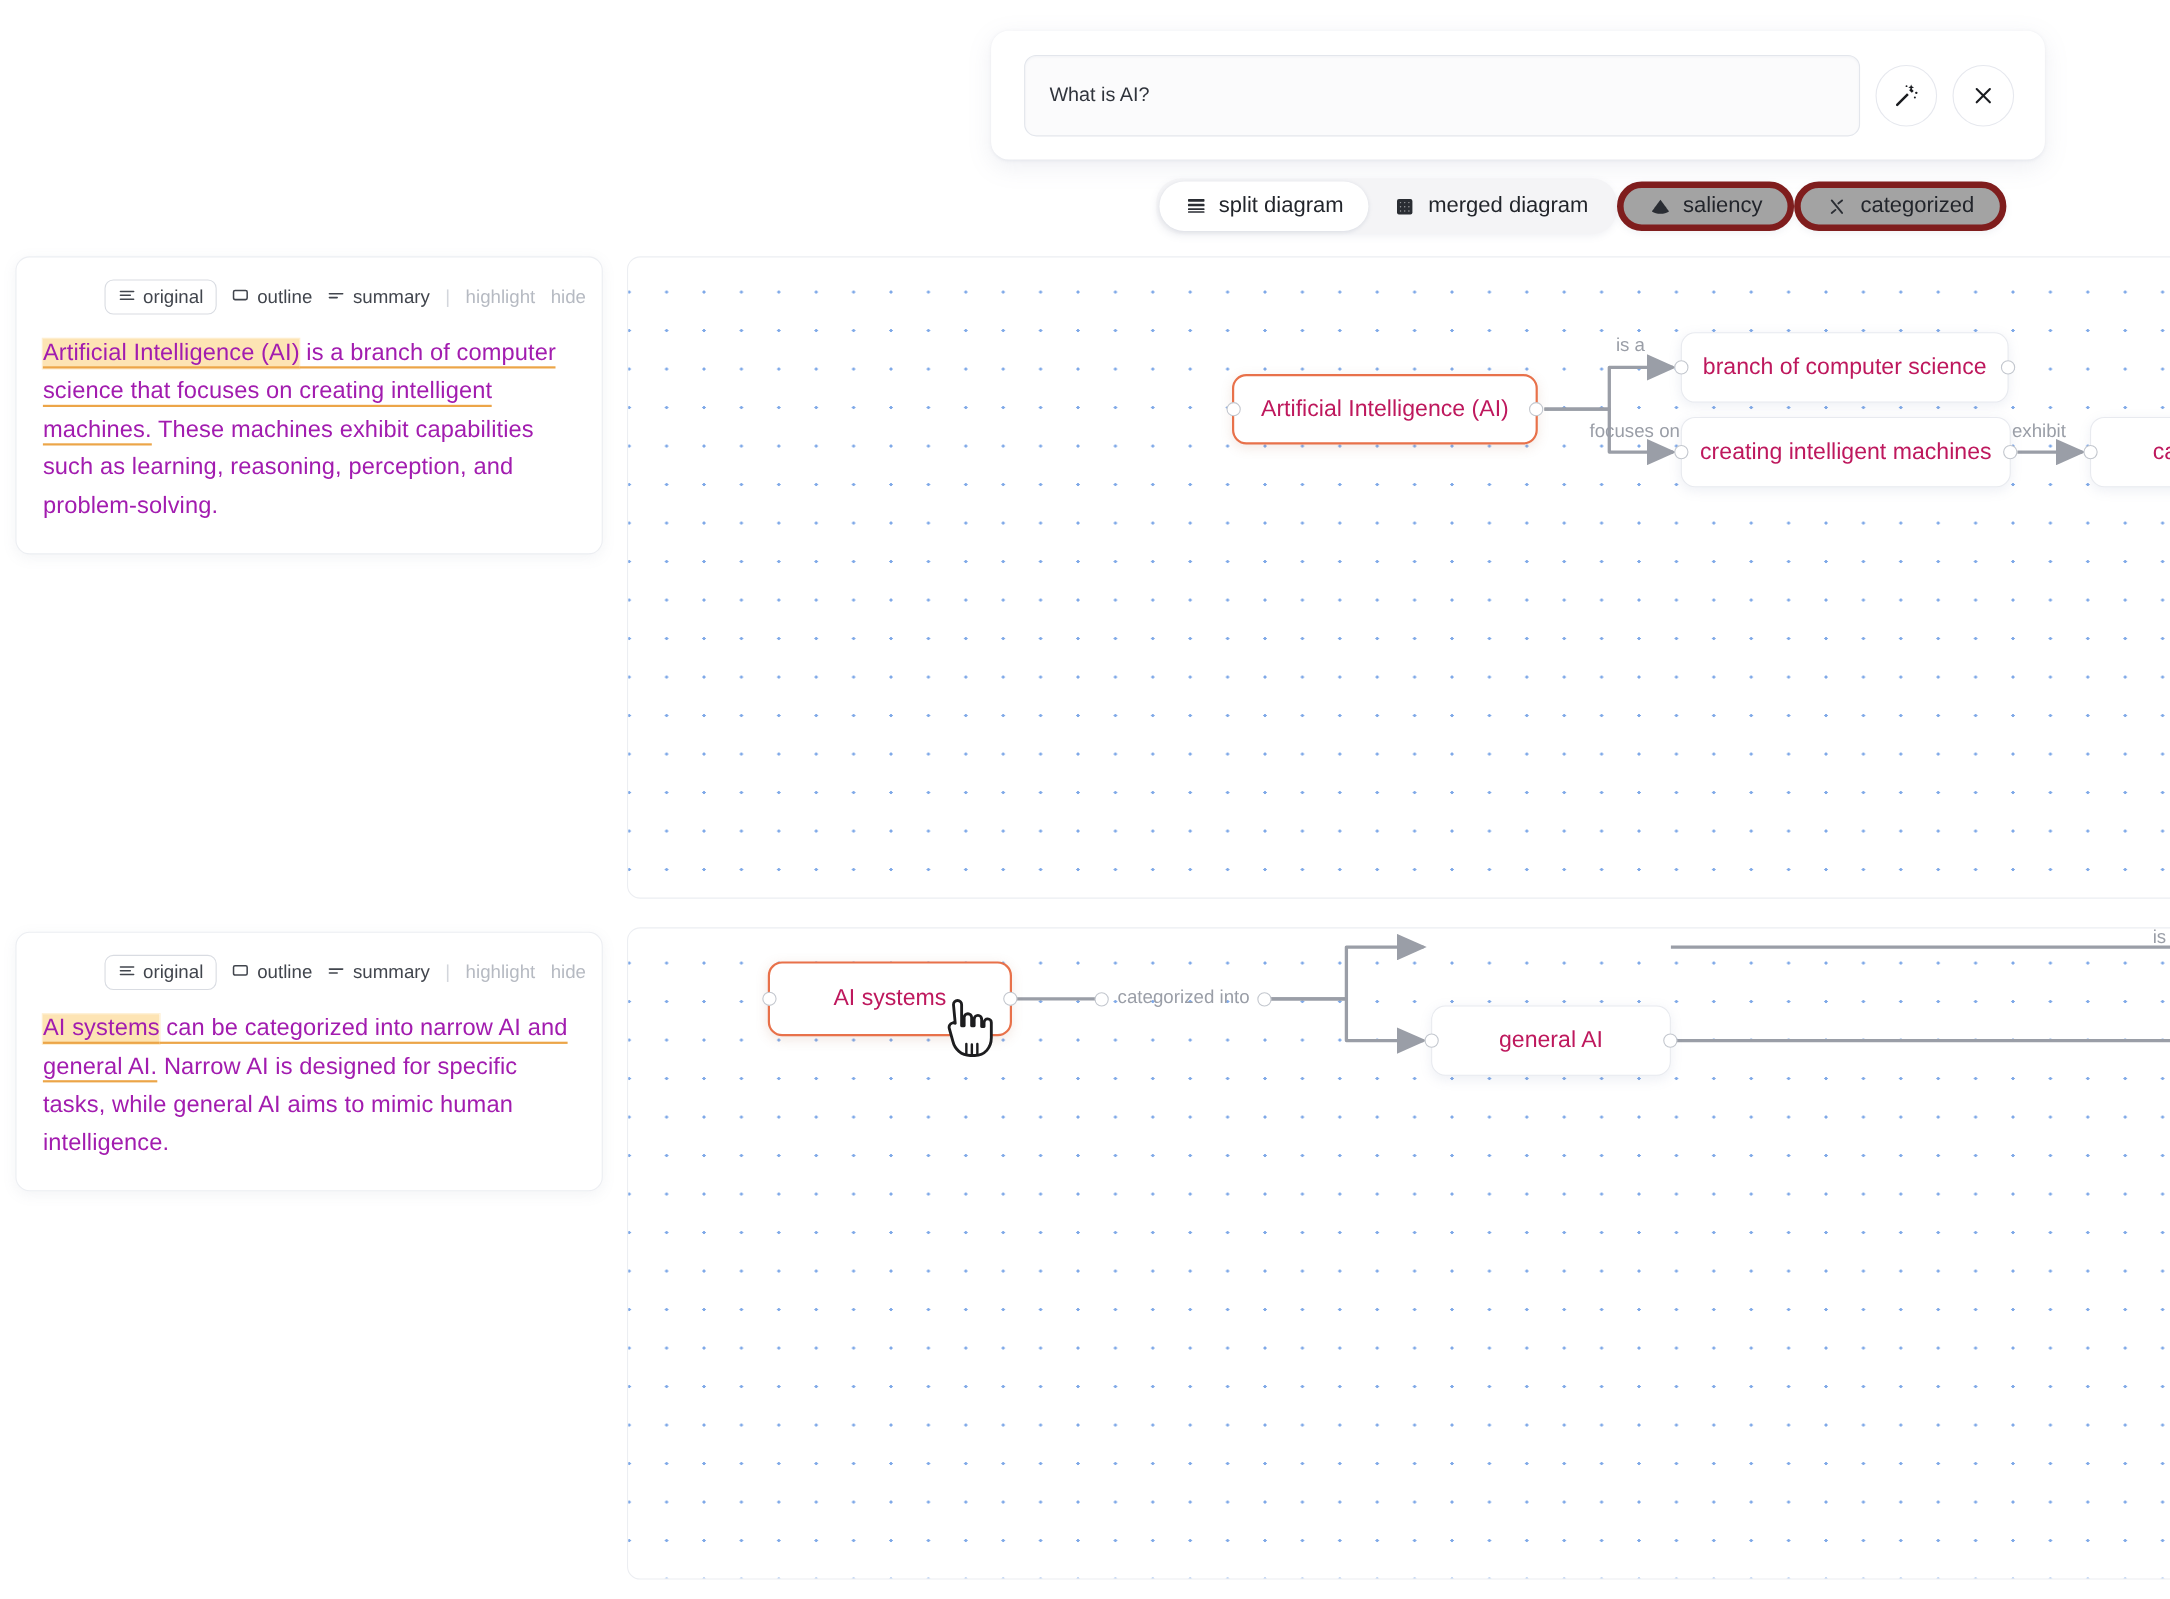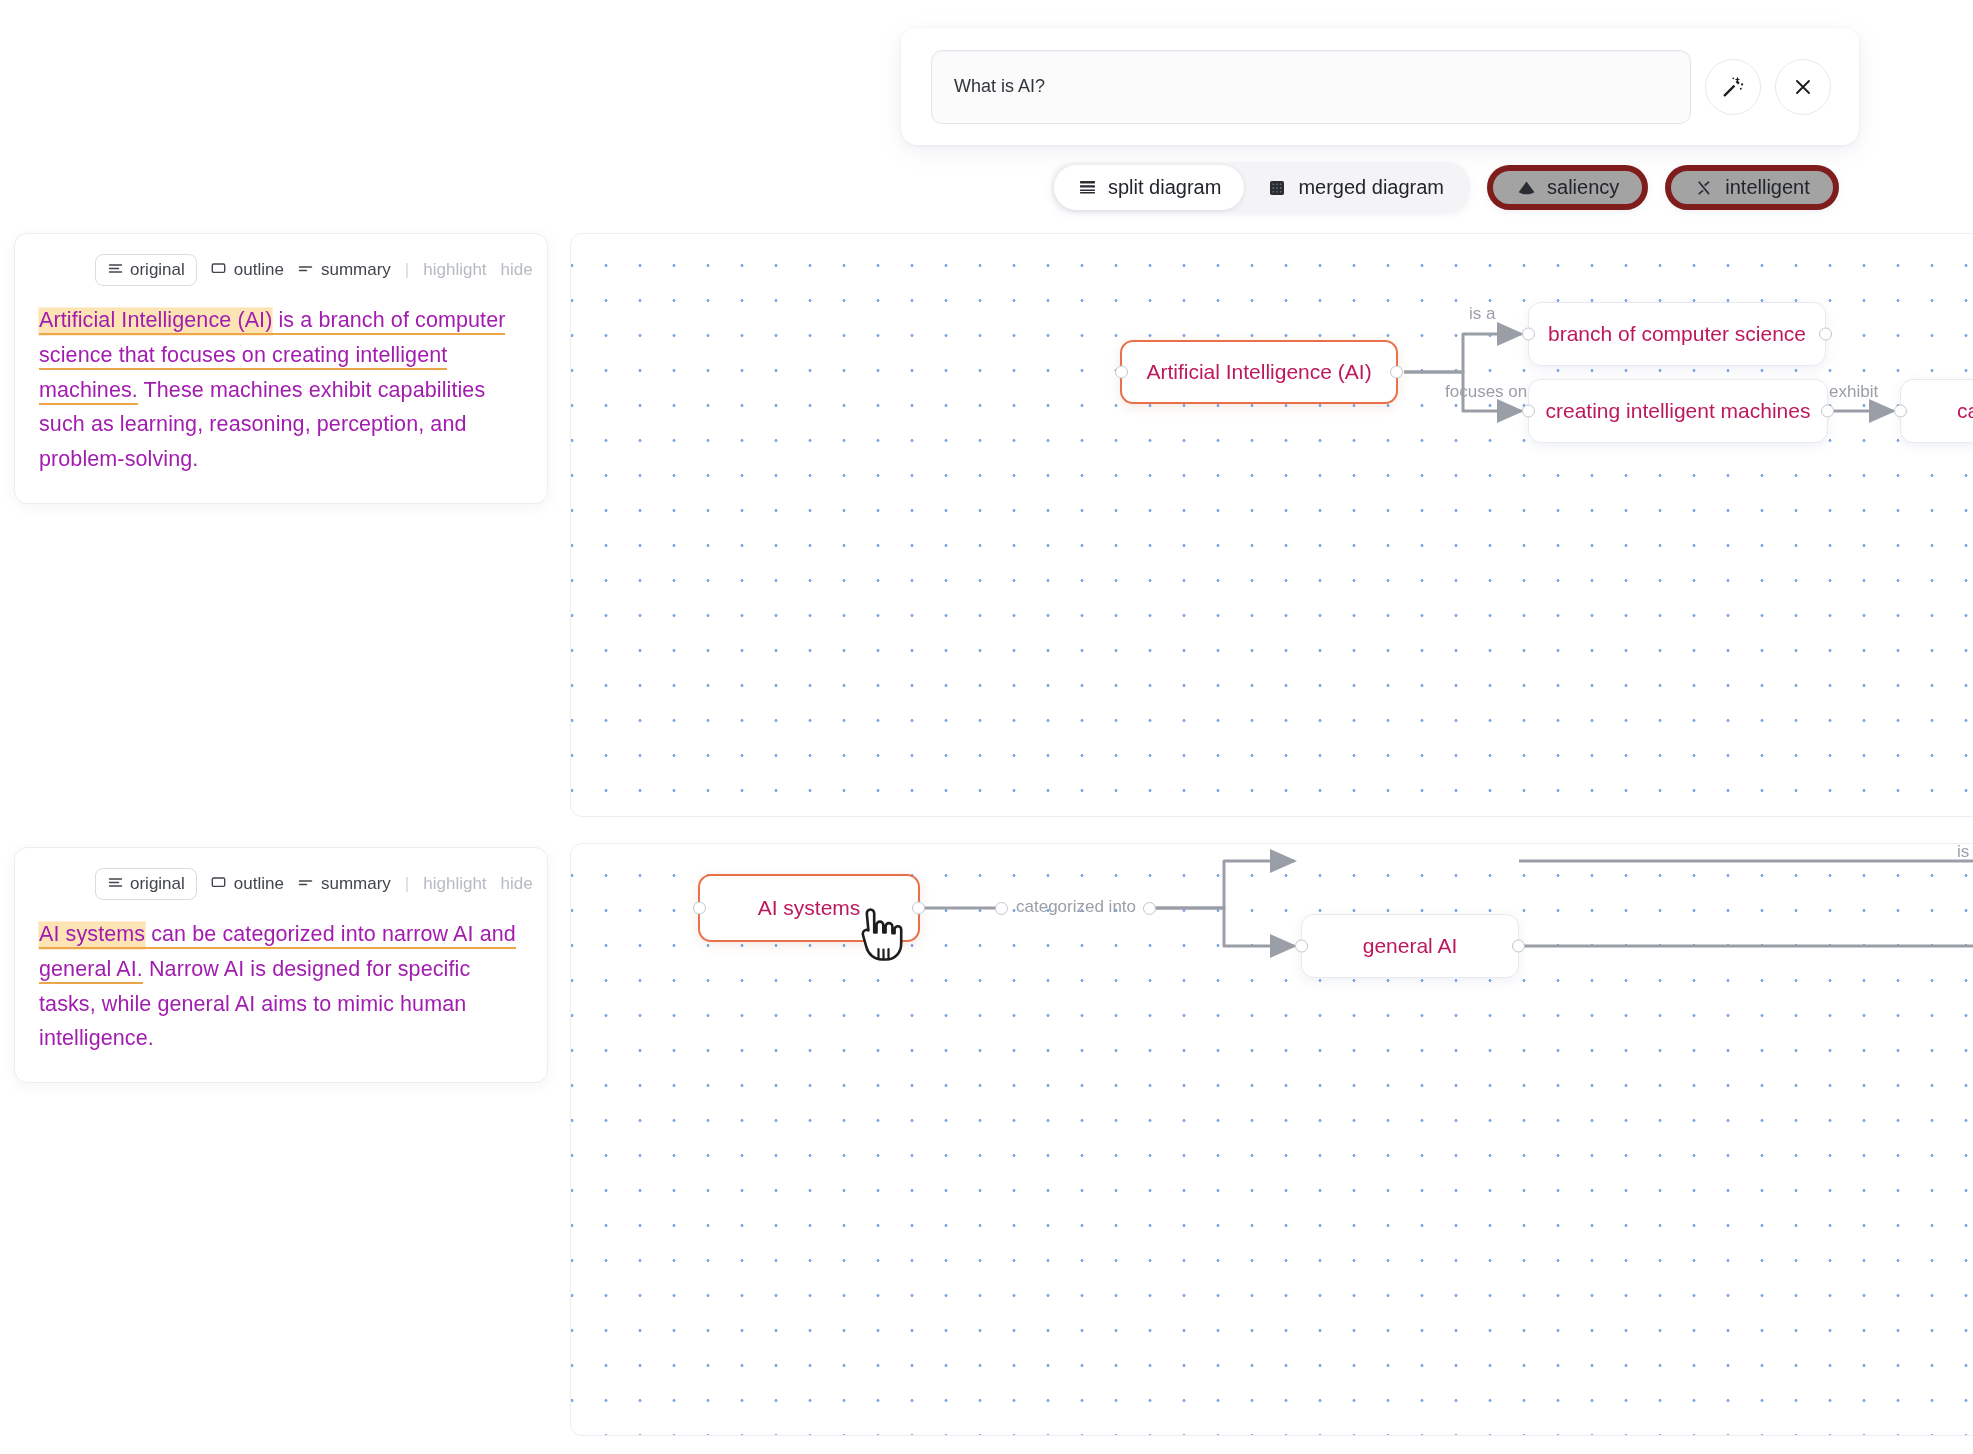--- a/index.html
+++ b/index.html
@@ -63,21 +63,20 @@
   }
   .round-btn svg { display: block; }
 
   
   .mode-toolbar {
     position: absolute;
     left: 1051px;
     top: 162px;
     display: flex;
     align-items: center;
-    gap: 17px;
   }
   .mode-chip {
     display: flex;
     align-items: center;
     gap: 11px;
     height: 45px;
     padding: 0 23px;
     border-radius: 23px;
     background: #a3a3a3;
     border: 6px solid #7f1d1d;
@@ -299,21 +298,21 @@
     </div>
 
     <div class="mode-chip">
       <span class="chip-ico">
         <svg width="18" height="18" viewBox="0 0 18 18" fill="none" stroke="#2a2d33" stroke-width="1.7" stroke-linecap="round">
           <path d="M4.2 3.2 L13.6 14.6"></path>
           <path d="M13.6 3.2 L10.2 6.0"></path>
           <path d="M4.2 14.6 L7.6 11.8"></path>
         </svg>
       </span>
-      <span>intelligent</span>
+      <span>categorized</span>
     </div>
   </div>
 
   <div class="text-card" id="text-card-1">
     <div class="card-toolbar">
       <div class="tb-item pill">
         <span class="tb-ico">
           <svg width="15" height="13" viewBox="0 0 15 13" fill="none" stroke="#41454d" stroke-width="1.4" stroke-linecap="round">
             <path d="M1.5 3 H13.5 M1.5 6.5 H10.5 M1.5 10 H13.5"></path>
           </svg>

